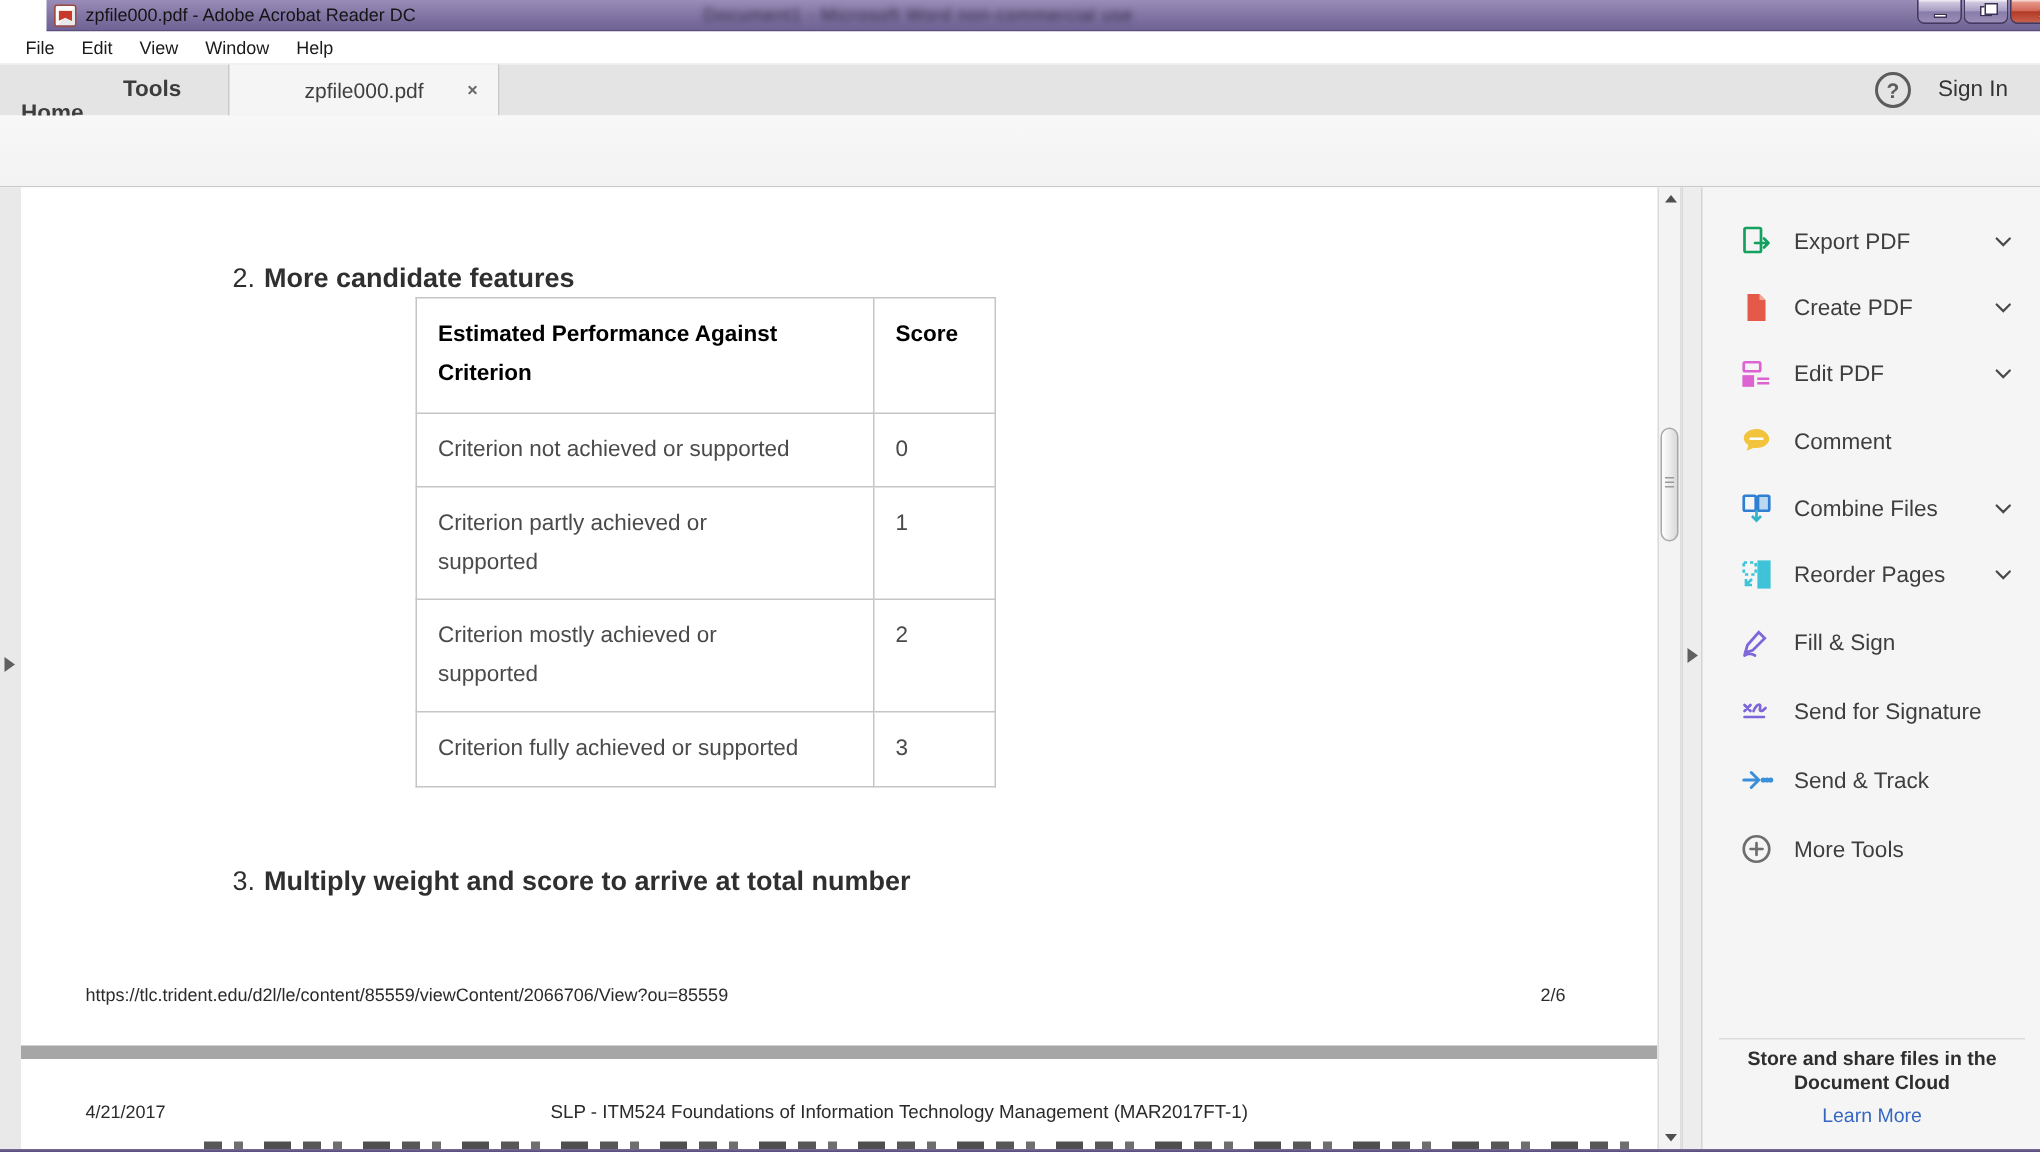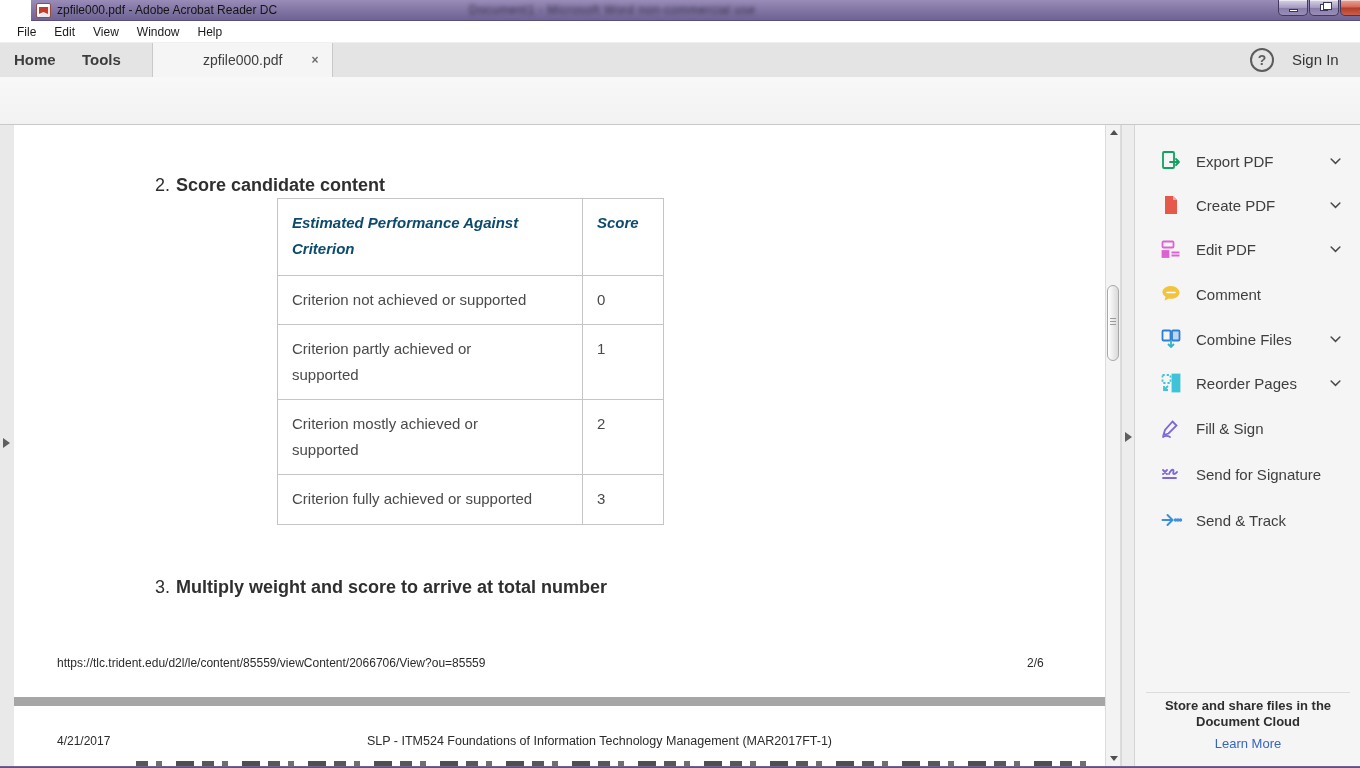--- a/index.html
+++ b/index.html
@@ -79,21 +79,21 @@
   .page-canvas { position:absolute; left:14px; top:0; width:1091px; height:641px; background:#fff;
     overflow:hidden; color:#4a4a4a; }
   .h-sec { position:absolute; font-size:18px; color:#2f2f2f; white-space:nowrap; }
   .h-sec .num { font-weight:normal; margin-right:6px; }
   .h-sec .ttl { font-weight:bold; }
   table.score { position:absolute; left:263px; top:73px; border-collapse:collapse; table-layout:fixed; }
   table.score td { border:1px solid #c5c5c5; font-size:15px; line-height:26px; color:#4a4a4a;
     padding:11px 12px 11px 14px; vertical-align:top; white-space:pre-line; }
   table.score td.c1 { width:305px; }
   table.score td.c2 { width:81px; }
-  table.score tr.hd td { font-weight:bold; color:#0c4a6e;font-style:italic; }
+  table.score tr.hd td { font-weight:bold; color:#000000; }
   .foot-url { position:absolute; left:43px; top:531px; font-size:12px; color:#2b2b2b; }
   .foot-page { position:absolute; left:1013px; top:531px; font-size:12px; color:#2b2b2b; }
   .page-break { position:absolute; left:0; top:572px; width:1091px; height:9px; background:#a6a6a6; }
   .p3-date { position:absolute; left:43px; top:609px; font-size:12px; color:#2b2b2b; }
   .p3-header { position:absolute; left:80px; top:609px; width:1011px; text-align:center;
     font-size:12.5px; color:#2b2b2b; }
   .cutoff { position:absolute; left:122px; top:636px; width:954px; height:5px; opacity:.85;
     background:repeating-linear-gradient(90deg,#3a3a3a 0 12px,transparent 12px 20px,#555 20px 26px,transparent 26px 40px,#303030 40px 58px,transparent 58px 66px); }
 
   
@@ -152,21 +152,21 @@
 
   <div class="menubar">
     <span class="menu-item">File</span>
     <span class="menu-item">Edit</span>
     <span class="menu-item">View</span>
     <span class="menu-item">Window</span>
     <span class="menu-item">Help</span>
   </div>
 
   <div class="tabbar">
-    <span class="tab-label" style="left:14px;">Home</span>
+    <span class="tab-label" style="left:14px;margin-top:16px;">Home</span>
     <span class="tab-label" style="left:82px;">Tools</span>
     <div class="doc-tab">
       <span class="dt-label">zpfile000.pdf</span>
       <span class="dt-close">×</span>
     </div>
     <span class="help-circle">?</span>
     <span class="sign-in">Sign In</span>
   </div>
 
   <div class="toolbar">
@@ -286,21 +286,21 @@
   </div>
 
   <div class="content">
 
     <div class="nav-strip">
       <span class="pane-arrow" style="left:3px; top:313px;"></span>
     </div>
 
     <div class="page-canvas">
       <div class="h-sec" style="left:141px; top:50px;">
-        <span class="num">2.</span><span class="ttl">Score candidate content</span>
+        <span class="num">2.</span><span class="ttl">More candidate features</span>
       </div>
 
       <table class="score">
         <tbody>
             <tr class="hd" style="height:77px;">
           <td class="c1">Estimated Performance Against
 Criterion</td>
           <td class="c2">Score</td>
         </tr>
         <tr style="height:48px;">
@@ -437,20 +437,27 @@
         <svg class="ticon" viewBox="0 0 24 24" fill="none" stroke="#3a8fd9" stroke-width="2" stroke-linecap="round">
             <path d="M3.5 12h9"></path>
             <path d="M8.5 7l5 5-5 5"></path>
             <circle cx="16.5" cy="12" r="0.7" fill="#3a8fd9"></circle>
             <circle cx="19" cy="12" r="0.7" fill="#3a8fd9"></circle>
             <circle cx="21.5" cy="12" r="0.7" fill="#3a8fd9"></circle>
           </svg>
         <span class="tlabel">Send &amp; Track</span>
       </div>
 
+      <div class="tool-item" style="top:426px;">
+        <svg class="ticon" viewBox="0 0 24 24" fill="none" stroke="#6e6e6e" stroke-width="1.8" stroke-linecap="round">
+            <circle cx="12" cy="12" r="8.5"></circle>
+            <path d="M12 8v8M8 12h8"></path>
+          </svg>
+        <span class="tlabel">More Tools</span>
+      </div>
 
       <div class="panel-div"></div>
       <div class="promo">
         <div>Store and share files in the</div>
         <div>Document Cloud</div>
       </div>
       <div class="learn-more">Learn More</div>
     </div>
   </div>
 

